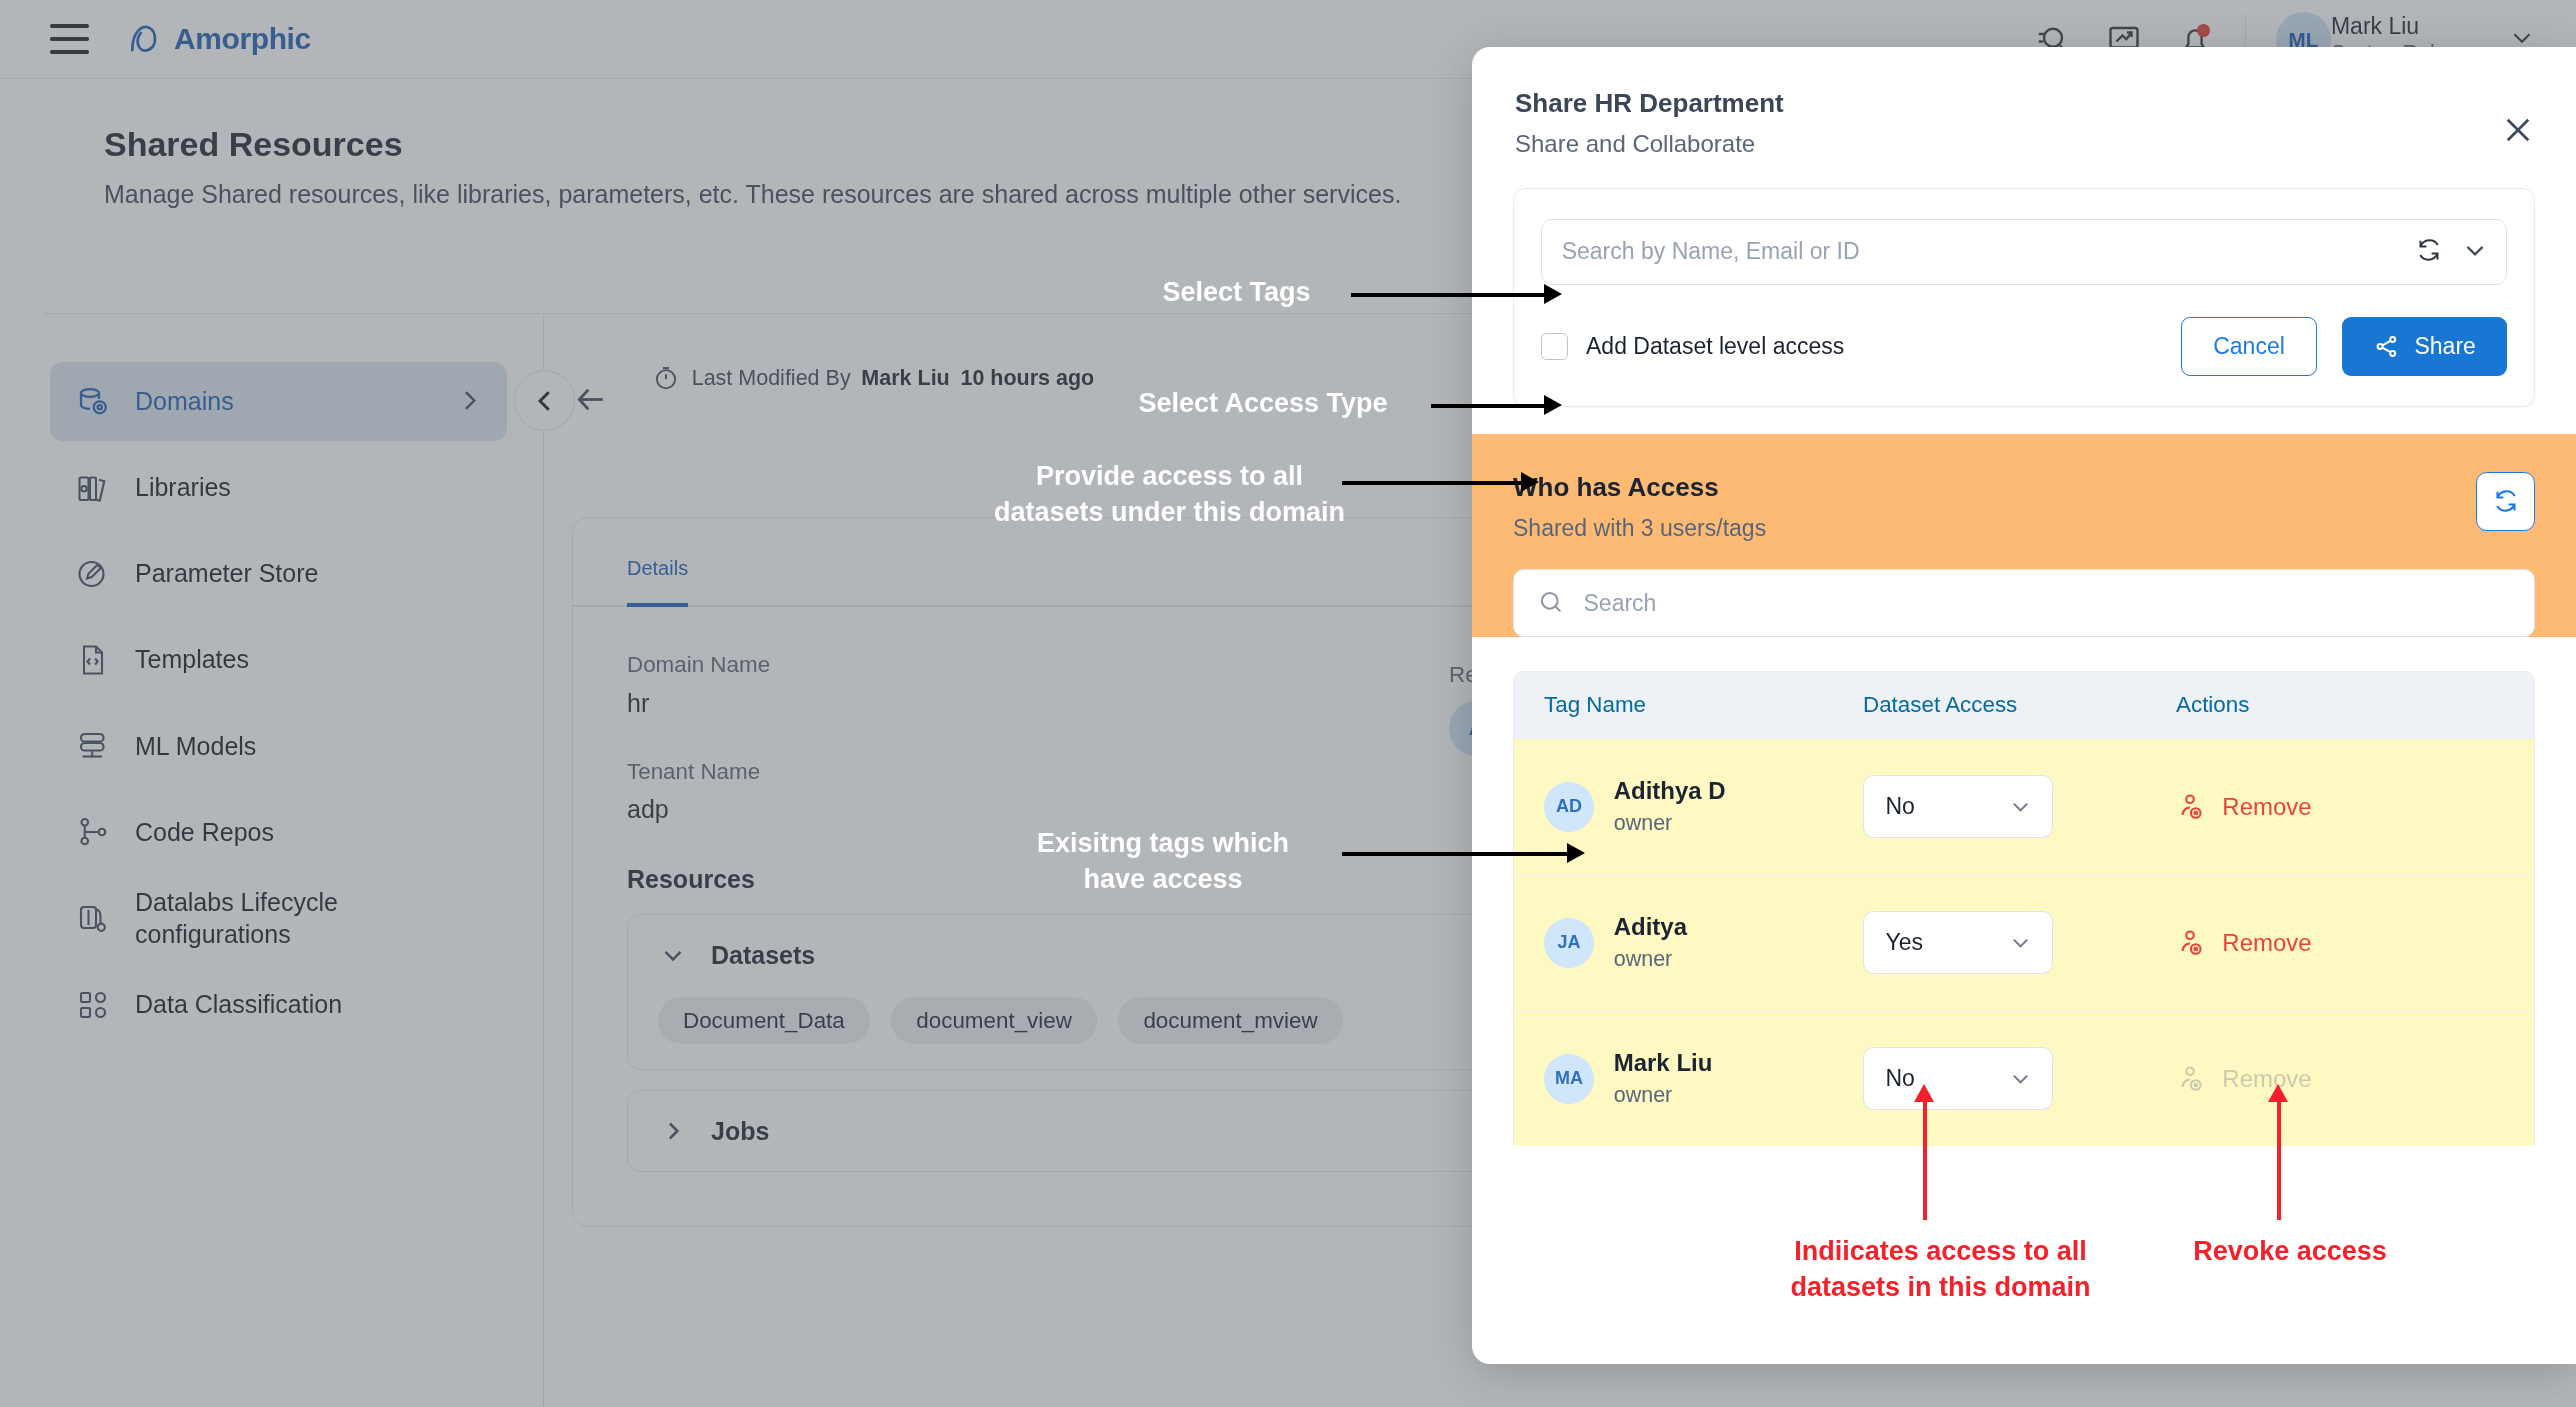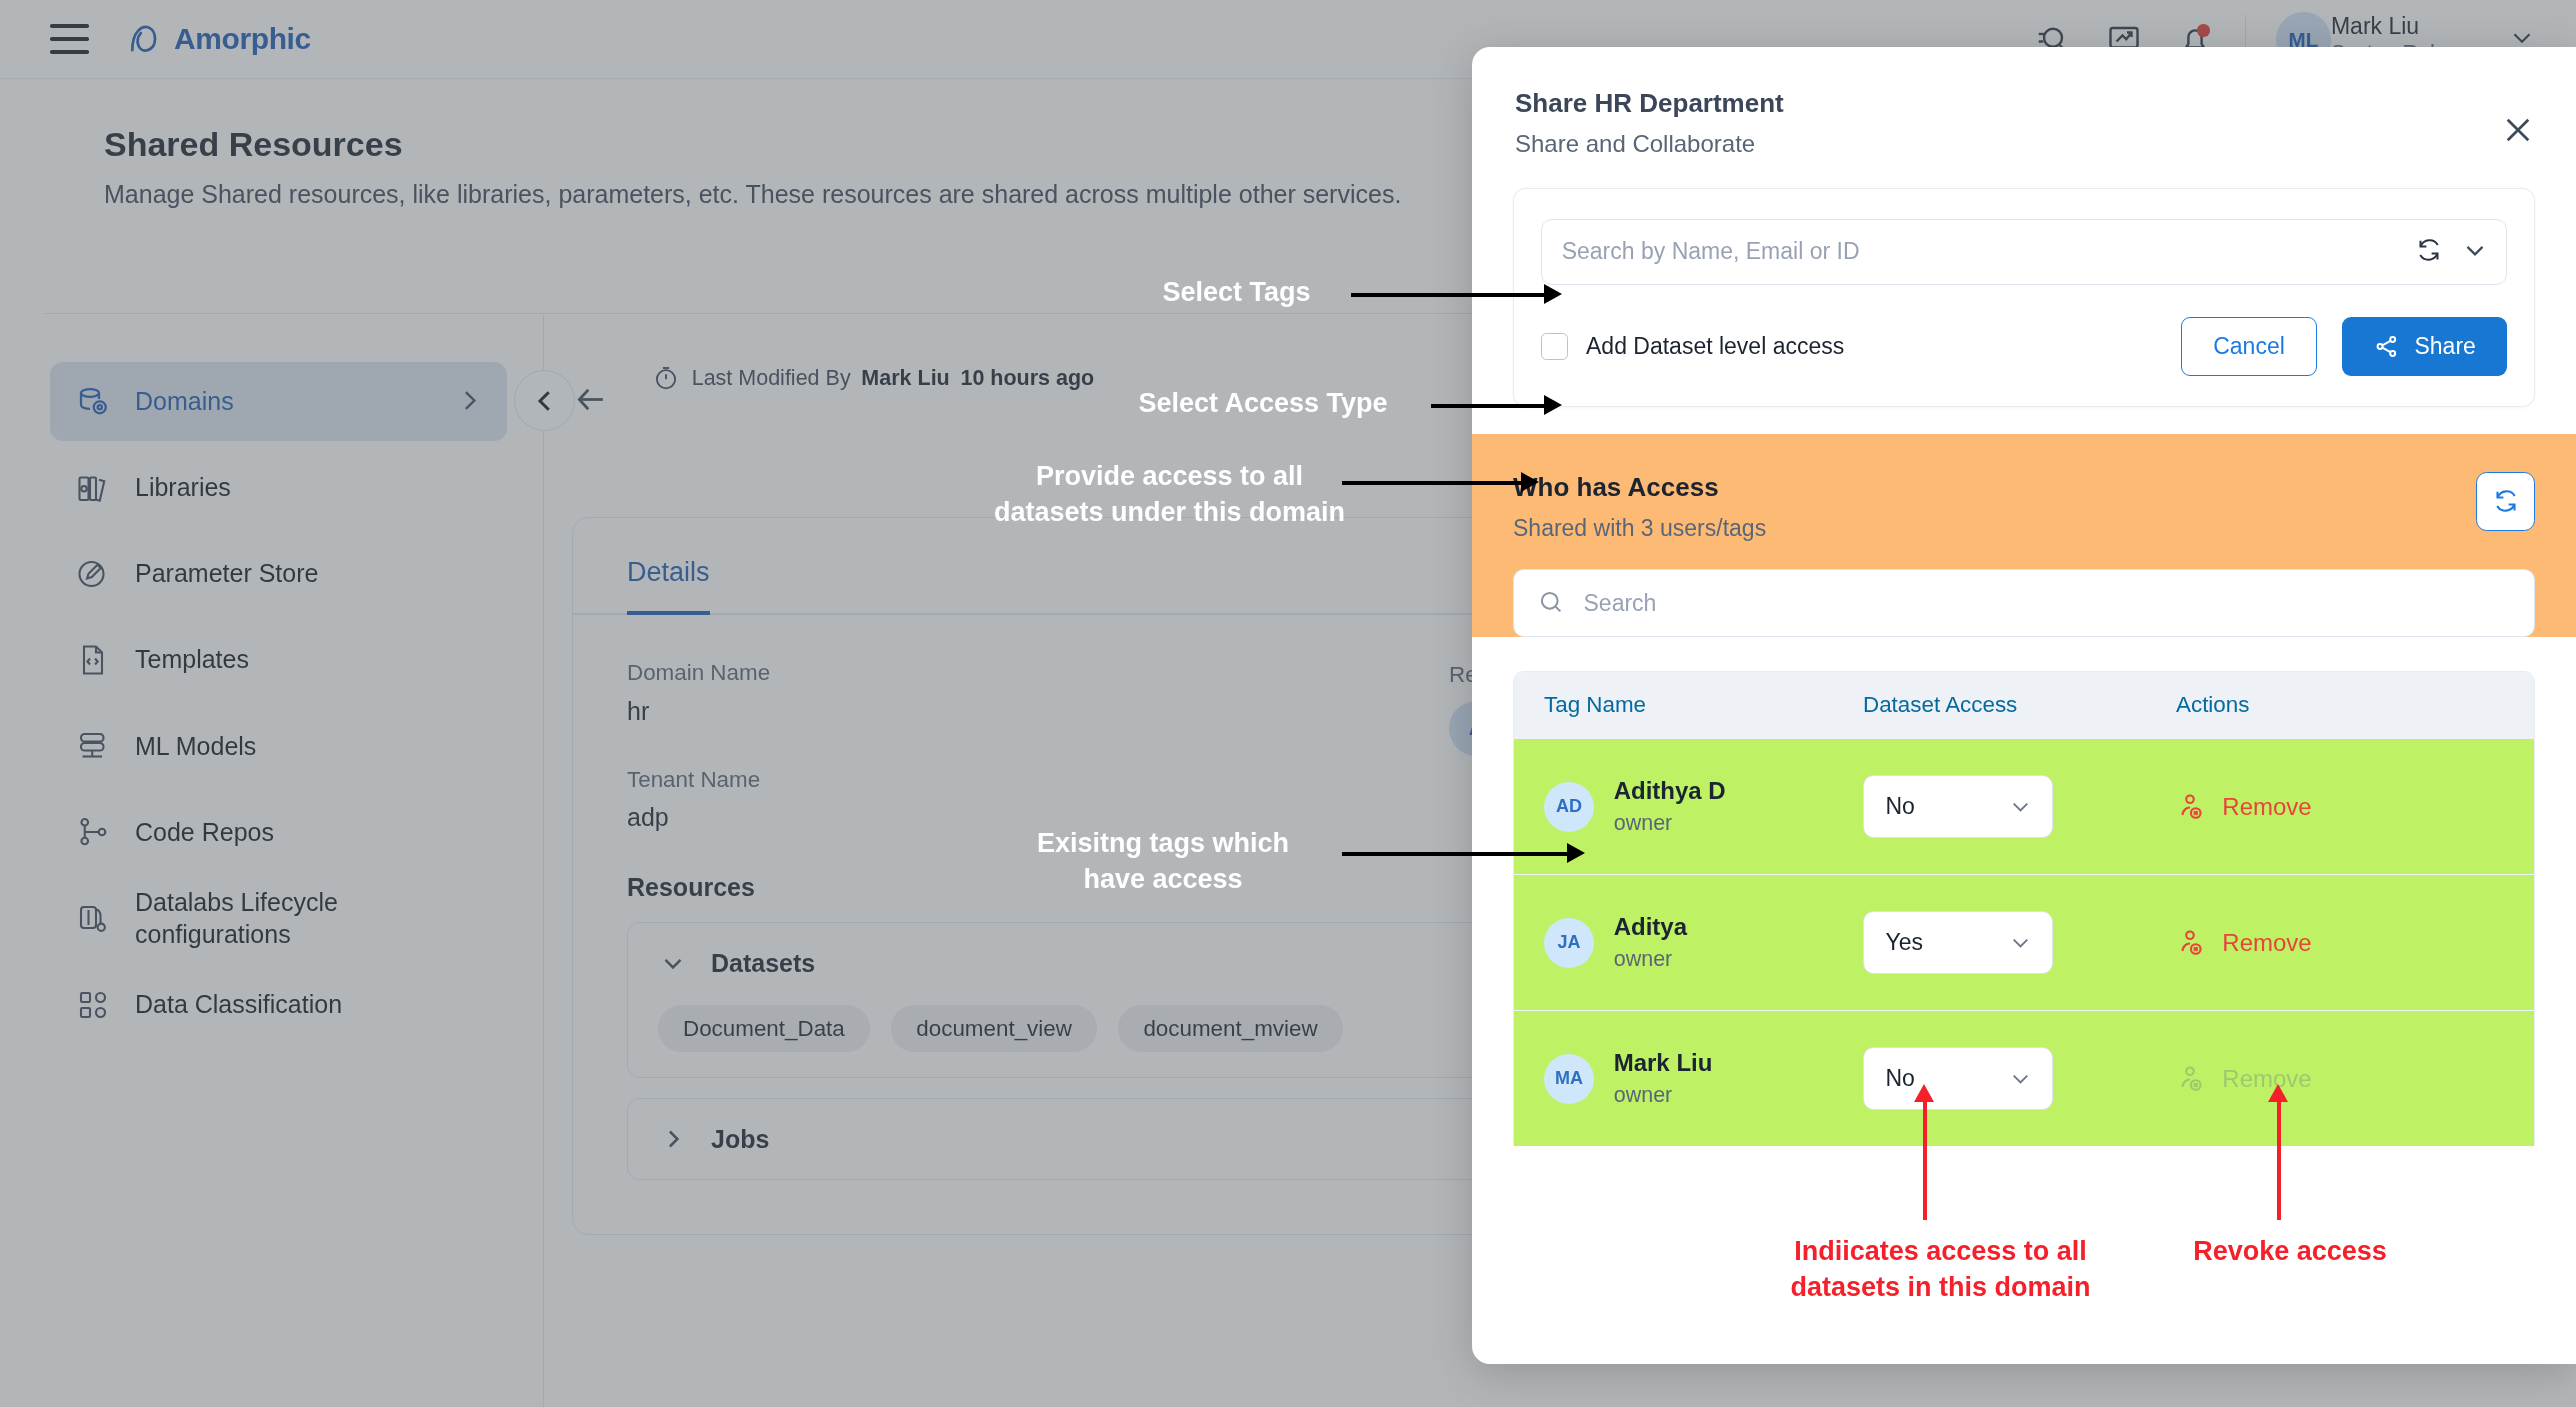--- a/index.html
+++ b/index.html
@@ -60,21 +60,21 @@
   .main { flex: 1; position: relative; padding: 0; }
   .collapse-btn { position: absolute; left: -30px; top: 55px; width: 61px; height: 61px; border-radius: 50%; background: #ffffff; border: 0.9px solid #dfe4ea; display: flex; align-items: center; justify-content: center; cursor: pointer; }
   .back-arrow { position: absolute; left: 72px; top: 72px; cursor: pointer; }
   .detail-title { position: absolute; left: 161px; top: 342px; }
   .dtitle { font-size: 34px; font-weight: 700; color: #1b2430; }
   .dmeta { display: flex; align-items: center; gap: 10.7px; margin-top: 14.3px; font-size: 21.5px; color: #3b4759; }
   .dmeta b { font-weight: 700; color: #1b2430; }
 
   .card { position: absolute; left: 572px; top: 517px; width: 1485px; border: 0.9px solid #e3e8ee; border-radius: 16px; background: #fff; padding: 0 0 54px 0; }
   .tabs { display: flex; padding: 39px 54px 0 54px; }
-  .tab { font-size: 27px; color: #1d5bb5; padding-bottom: 23px; border-bottom: 4.5px solid #1d5bb5; cursor: pointer; }
+  .tab { font-size: 20px; color: #1d5bb5; padding-bottom: 23px; border-bottom: 4.5px solid #1d5bb5; cursor: pointer; }
   .tabs-rule { height: 1.8px; background: #e3e8ee; margin-top: -1.8px; }
   .fields { padding: 45px 54px 0 54px; }
   .flabel { font-size: 22.4px; color: #5a6678; margin-bottom: 10.7px; }
   .fvalue { font-size: 25px; color: #1b2430; margin-bottom: 41px; }
   .fhead { font-size: 25px; color: #1b2430; font-weight: 700; margin-bottom: 19.7px; }
   .acc { border: 0.9px solid #e3e8ee; border-radius: 12.5px; margin-top: 19.7px; padding: 25px 30px; }
   .acc-row { display: flex; align-items: center; gap: 23px; cursor: pointer; }
   .acc-title { font-size: 25px; color: #1b2430; font-weight: 700; }
   .chips { display: flex; gap: 21.5px; margin-top: 27px; flex-wrap: wrap; }
   .chip { background: #eceff3; border-radius: 23px; padding: 10.7px 25px; font-size: 22.4px; color: #1b2430; }
@@ -121,21 +121,21 @@
   .refresh-btn { width: 59px; height: 59px; border: 1.8px solid #1d7ae0; border-radius: 10.7px; display: flex; align-items: center; justify-content: center; cursor: pointer; background: #fff; }
   .who-search { margin-top: 27px; height: 68px; background: #fff; border: 0.9px solid #dde3ea; border-radius: 10.7px; display: flex; align-items: center; padding: 0 21.5px; gap: 18px; }
   .who-search-ph { font-size: 23px; color: #98a2b3; }
 
   .table { margin: 34px 41px 0 41px; border-radius: 10.7px 10.7px 0 0; overflow: hidden; border: 0.9px solid #e8ecf1; border-bottom: none; background:#fff;}
   .thead { display: flex; background: #eef1f6; height: 66px; align-items: center; }
   .th { font-size: 22.4px; color: #0369a1; }
   .c1 { width: 349px; padding-left: 30px; }
   .c2 { width: 313px; }
   .c3 { width: 268px; }
-  .trow { display: flex; align-items: center; height: 136px; border-top: 0.9px solid #eef1f5; background: #bef264; }
+  .trow { display: flex; align-items: center; height: 136px; border-top: 0.9px solid #eef1f5; background: #fef9c3; }
   .trow:first-of-type { border-top: none; }
   .cellname { display: flex; align-items: center; gap: 19.7px; padding-left: 30px; width: 349px; }
   .av { width: 50px; height: 50px; flex: 0 0 50px; border-radius: 50%; background: #cfe6fb; color: #2f6fbf; font-size: 18px; font-weight: 700; display: flex; align-items: center; justify-content: center; }
   .nm { font-size: 24px; color: #1b2430; font-weight: 700; line-height: 1.2; }
   .rl { font-size: 21.5px; color: #5a6678; margin-top: 5.4px; }
   .cellsel { width: 313px; }
   .mini-select { width: 190px; height: 63px; border: 0.9px solid #dde3ea; border-radius: 10.7px; display: flex; align-items: center; justify-content: space-between; padding: 0 18px 0 21.5px; font-size: 23px; color: #1b2430; cursor: pointer; background:#fff; }
   .cellact { width: 268px; display: flex; align-items: center; gap: 14.3px; cursor: pointer; }
   .rm { font-size: 24px; color: #e8443a; }
   .cellact.disabled { opacity: 0.35; cursor: default; }

